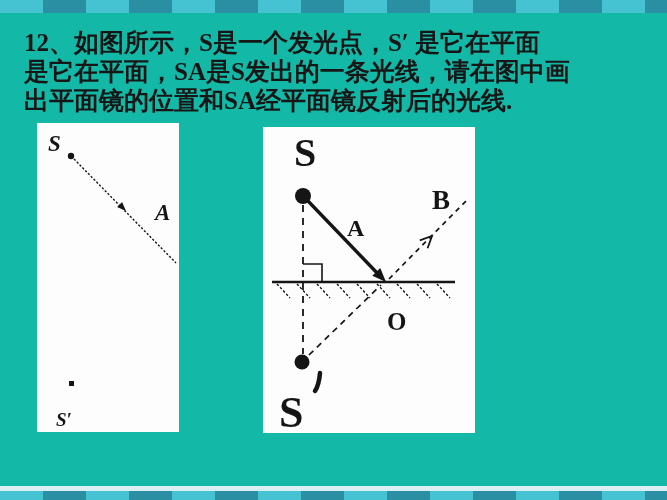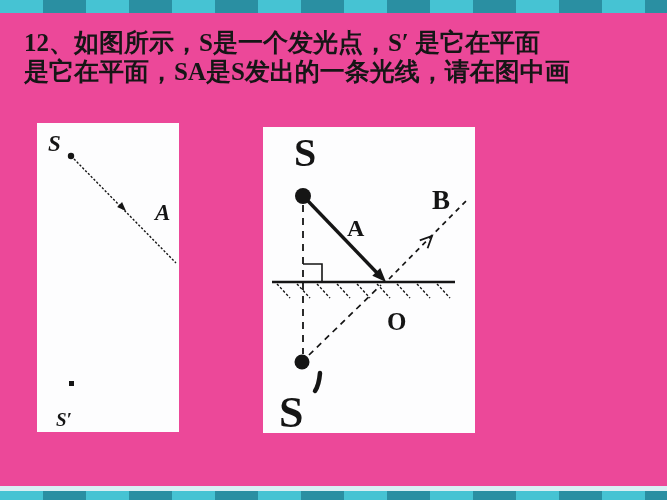--- a/index.html
+++ b/index.html
@@ -1,17 +1,17 @@
 <!DOCTYPE html>
 <html><head>
 <meta charset="utf-8">
 <style>
   html,body{margin:0;padding:0;}
   body{width:667px;height:500px;font-family:"Liberation Serif","DejaVu Serif",serif;}
-  .stage{position:relative;width:667px;height:500px;background:#ec4899;overflow:hidden;}
+  .stage{position:relative;width:667px;height:500px;background:#14b8a6;overflow:hidden;}
   .strip{position:absolute;left:0;right:0;background:repeating-linear-gradient(90deg,#46c3d3 0 43px,#2a8fa2 43px 86px);}
   .strip.top{top:0;height:13px;}
   .strip.bottom{bottom:0;height:9px;}
   .pale-line{position:absolute;left:0;right:0;bottom:9px;height:5px;background:#d9eff4;}
   .question{position:absolute;left:24px;top:28px;width:625px;color:#161616;
             font-weight:bold;font-size:25px;line-height:29px;letter-spacing:0px;}
   .panel{position:absolute;background:#fdfdfe;}
   .panel-left{left:37px;top:123px;width:142px;height:309px;}
   .panel-right{left:263px;top:127px;width:212px;height:306px;}
   svg{display:block;}
@@ -21,20 +21,21 @@
 </head>
 <body>
 
 <div class="stage">
 
   <div class="strip top"></div>
 
   <div class="question">
     <div>12、如图所示，S是一个发光点，S′ 是它在平面</div>
     <div>是它在平面，SA是S发出的一条光线，请在图中画</div>
+    <div>出平面镜的位置和SA经平面镜反射后的光线.</div>
   </div>
 
   <div class="panel panel-left">
     <svg width="142" height="309" viewBox="0 0 142 309">
       <text x="11" y="28" font-size="23" font-style="italic" font-weight="bold">S</text>
       <circle cx="34" cy="33" r="3.2" fill="#151515"></circle>
       <line x1="37" y1="36" x2="139" y2="140" class="ink" stroke-width="1.4" stroke-dasharray="2.2,1.8"></line>
       <polygon points="89,88 80.1,84.1 85.1,79.1" fill="#151515"></polygon>
       <text x="118" y="97" font-size="23" font-style="italic" font-weight="bold">A</text>
       <rect x="32" y="258" width="5" height="5" fill="#151515"></rect>

